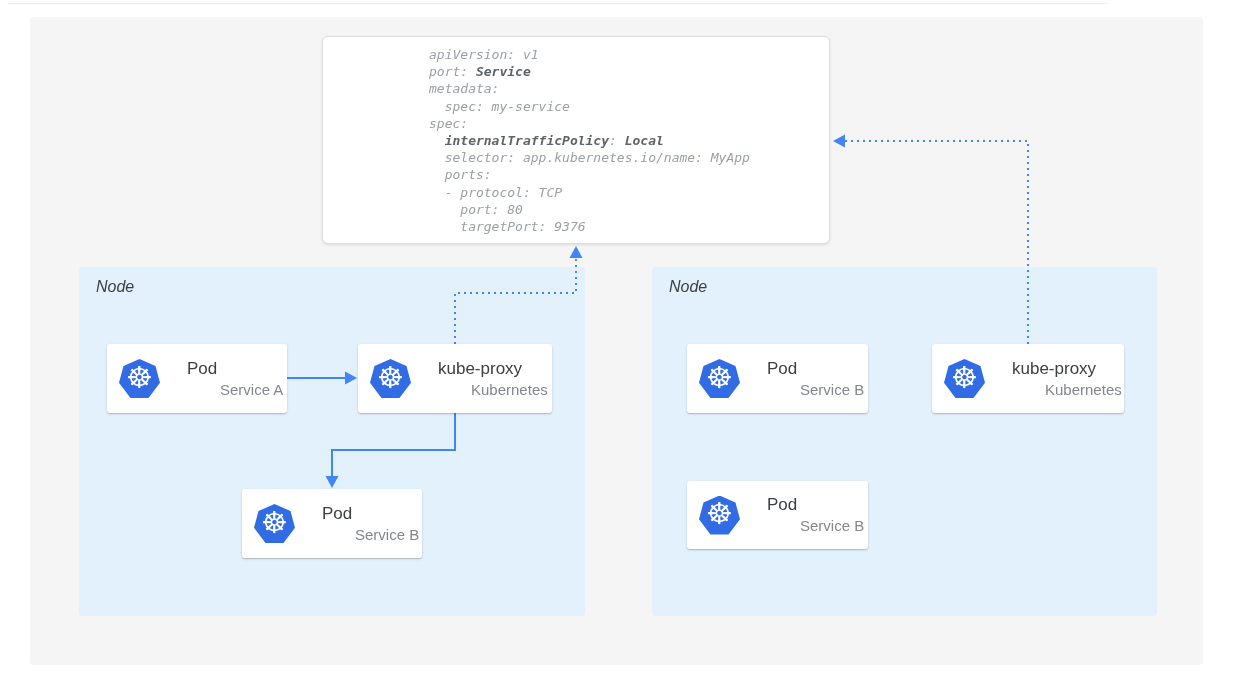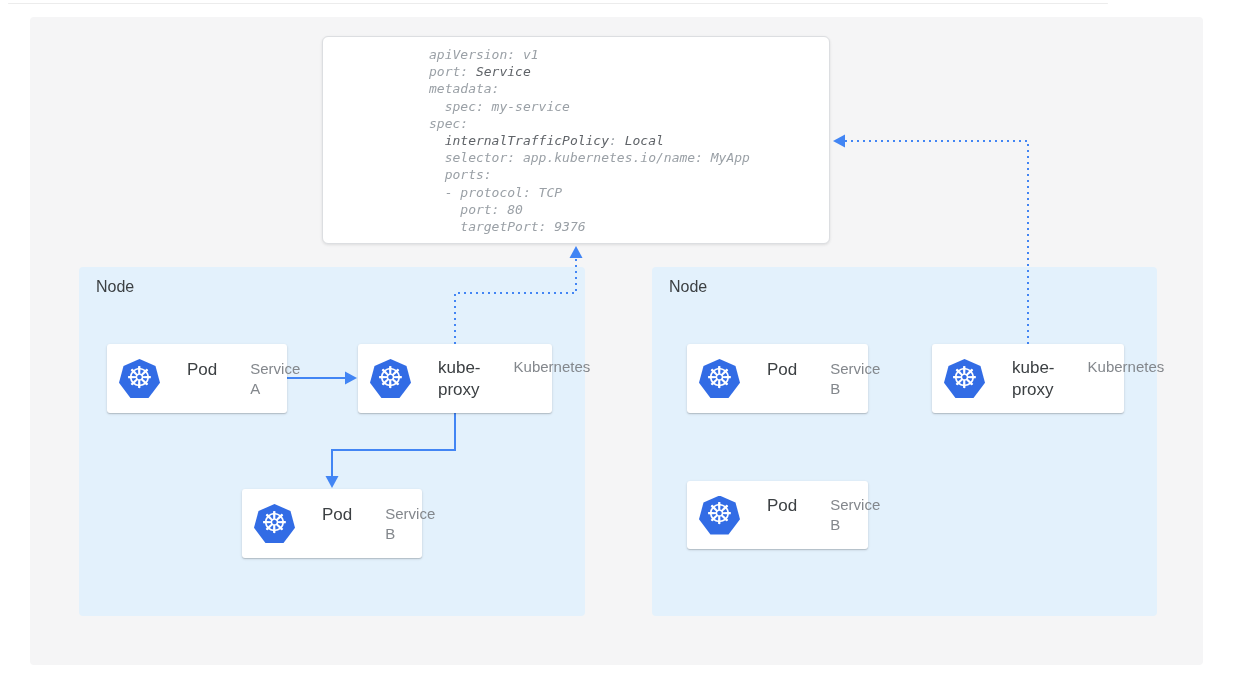--- a/index.html
+++ b/index.html
@@ -5,54 +5,54 @@
   html,body{margin:0;padding:0;background:#ffffff;}
   body{font-family:"Liberation Sans","DejaVu Sans",sans-serif;}
   #stage{position:relative;width:1233px;height:683px;overflow:hidden;background:#fff;}
 
   .top-rule{position:absolute;left:8px;top:3px;width:1100px;height:1px;
     background:#ececec;border-radius:1px;}
 
   .panel{position:absolute;left:30px;top:17px;width:1173px;height:648px;
     background:var(--panel-bg);border-radius:4px;}
 
-  .node{position:absolute;background:var(--node-bg);border-radius:4px;}
+  .node{position:absolute;background:var(--node-bg);border-radius:4px;font-style:italic;}
   .node-0{left:79px;top:267px;width:506px;height:349px;}
   .node-1{left:652px;top:267px;width:505px;height:349px;}
   .node-label{position:absolute;font-size:16px;color:var(--title-color);
     left:17px;top:11px;}
 
   .yaml-box{position:absolute;left:322px;top:36px;width:508px;height:208px;
     background:#ffffff;border:1px solid #dcdee1;border-radius:6px;
     box-sizing:border-box;box-shadow:0 1px 3px rgba(0,0,0,0.10);
     padding:9px 20px 9px 106px;}
   .code-line{font-family:"DejaVu Sans Mono","Liberation Mono",monospace;
     font-style:italic;font-size:13px;line-height:17.2px;white-space:pre;
     color:var(--code-color);}
-  .code-line .b{font-weight:normal;color:var(--code-bold-color);}
+  .code-line .b{font-weight:bold;color:var(--code-bold-color);}
 
   .card{position:absolute;background:#ffffff;border-radius:3px;
     box-shadow:0 1px 1px rgba(0,0,0,0.14),0 1px 3px rgba(0,0,0,0.12);
     display:flex;align-items:center;box-sizing:border-box;}
   .card-a{left:107px;top:344px;width:180px;height:69px;}
   .card-b{left:358px;top:344px;width:194px;height:69px;}
   .card-c{left:242px;top:489px;width:180px;height:69px;}
   .card-d{left:687px;top:344px;width:181px;height:69px;}
   .card-e{left:932px;top:344px;width:192px;height:69px;}
   .card-f{left:687px;top:481px;width:181px;height:68px;}
 
   .k8s-icon{width:41px;height:39px;margin-left:12px;flex:0 0 auto;
     background:var(--k8s-blue);
     clip-path:polygon(50% 0%,89% 18%,100% 61%,72% 100%,28% 100%,0% 61%,11% 18%);
     display:flex;align-items:center;justify-content:center;
     color:#ffffff;font-size:30px;line-height:1;
     font-family:"DejaVu Sans",sans-serif;}
   .k8s-icon span{position:relative;top:-1px;}
 
-  .card-text{margin-left:27px;display:flex;flex-direction:row;}
+  .card-text{margin-left:27px;display:flex;flex-direction:column;}
   .card-title{font-size:17px;color:var(--title-color);line-height:22px;}
   .card-subtitle{font-size:15px;color:var(--subtitle-color);line-height:20px;margin-left:33px;}
 
   svg.arrows{position:absolute;left:0;top:0;pointer-events:none;}
   .arrow-line{stroke:var(--arrow-blue);stroke-width:2;fill:none;}
   .arrow-dotted{stroke-dasharray:2 4;}
   .arrow-head{fill:var(--arrow-blue);stroke:none;}
 </style>
 </head>
 <body>

